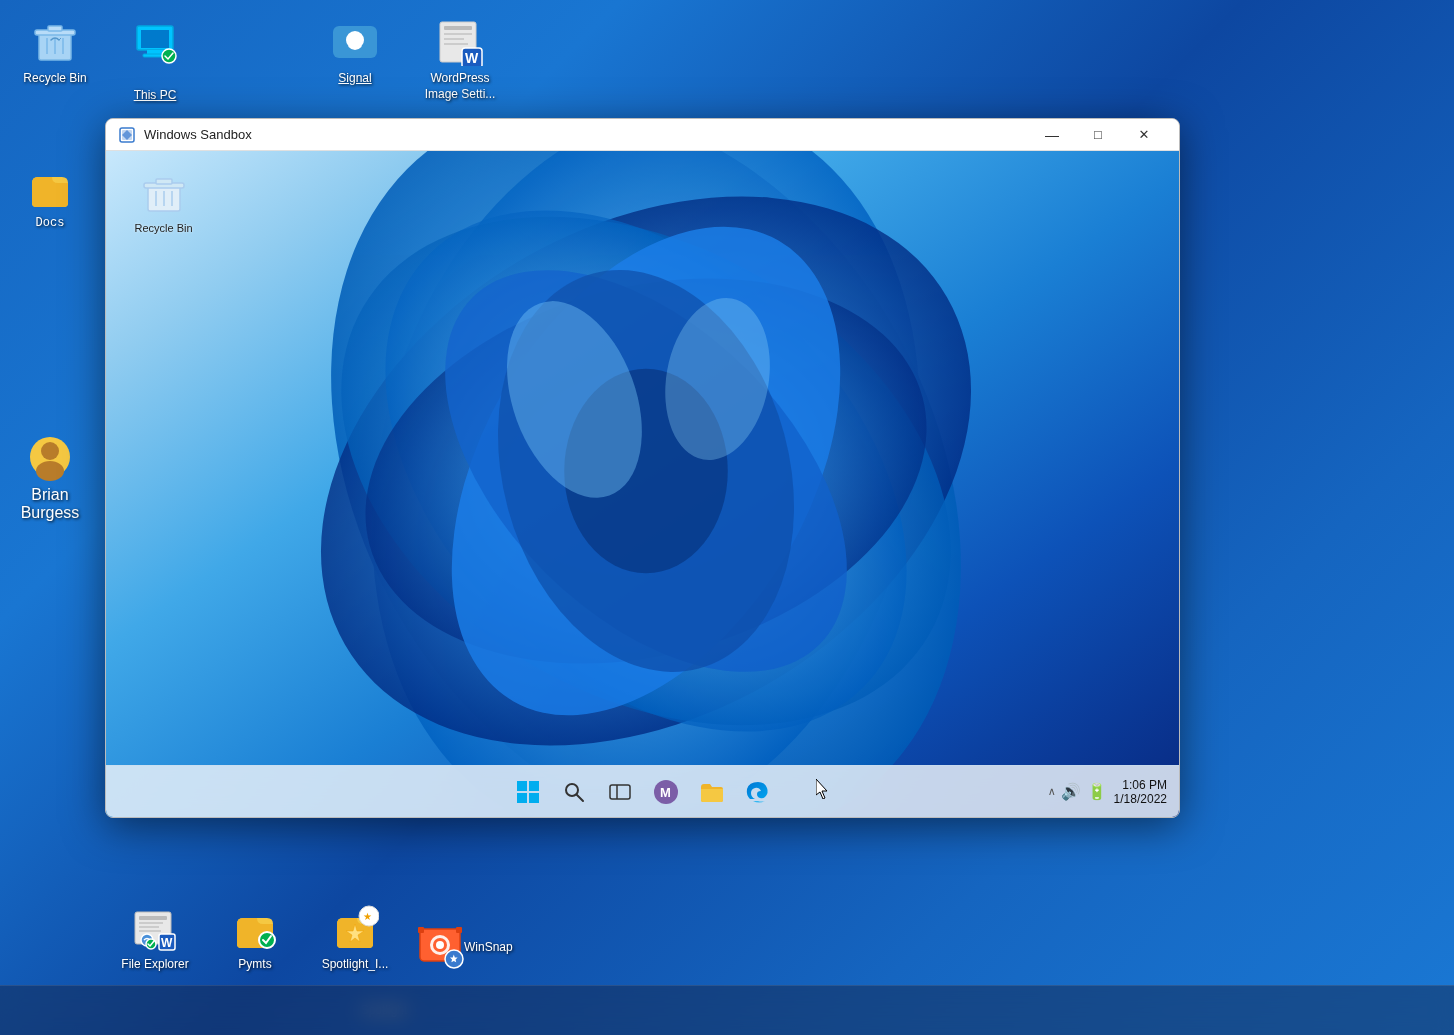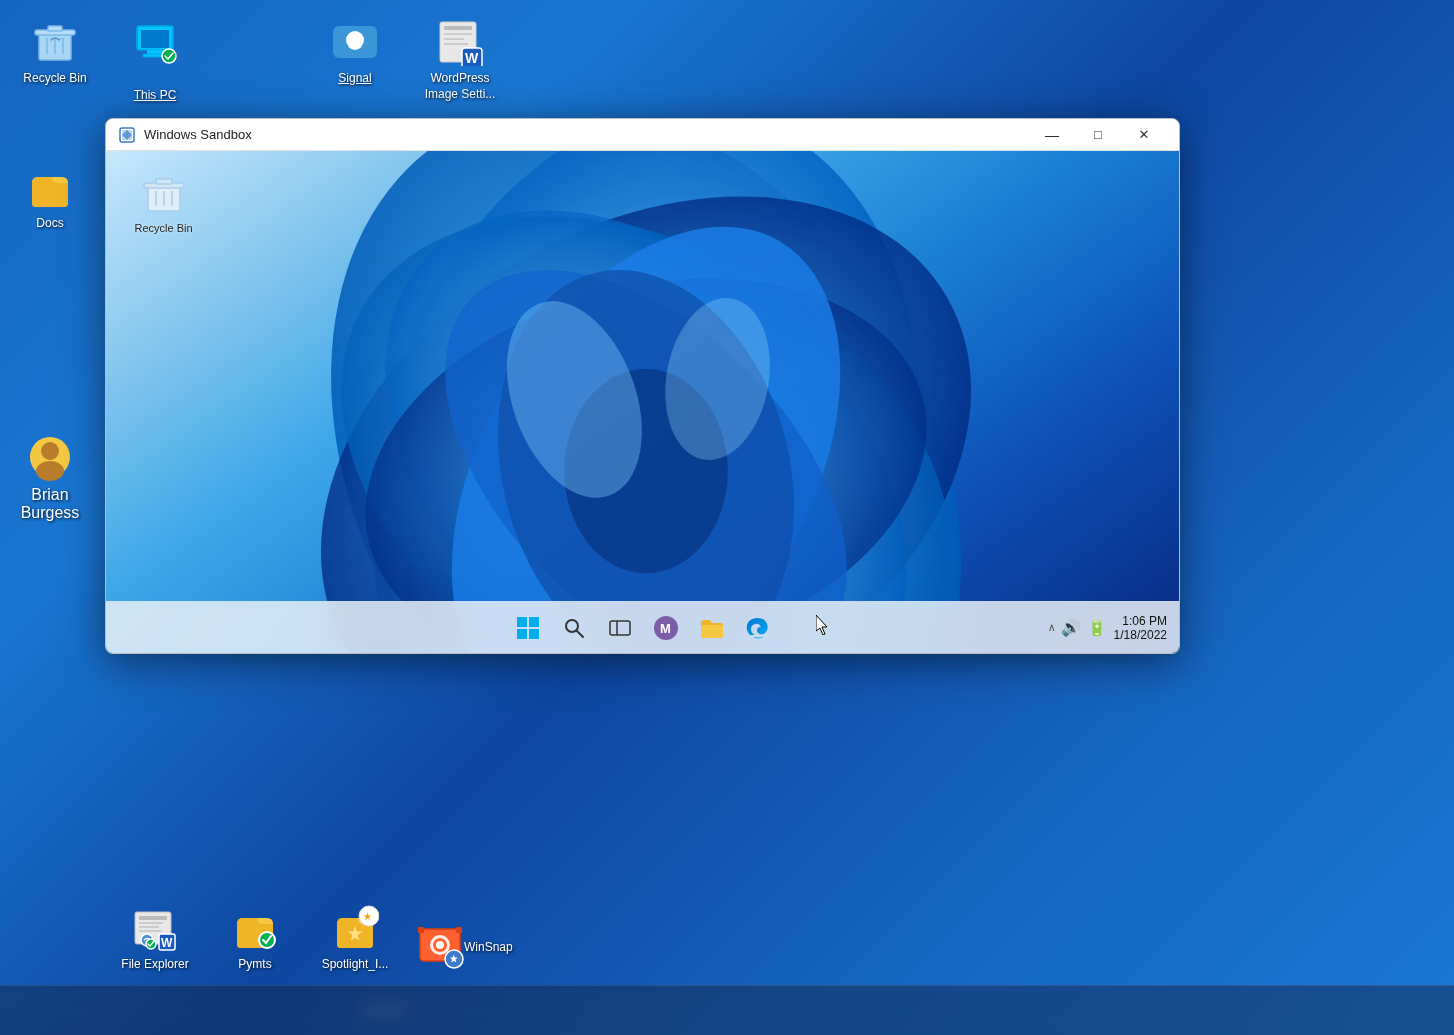--- a/index.html
+++ b/index.html
@@ -70,21 +70,21 @@
         <rect x="8" y="20" width="20" height="2" fill="#ccc"></rect>
         <rect x="8" y="25" width="24" height="2" fill="#ccc"></rect>
 
         <rect x="26" y="30" width="20" height="20" rx="3" fill="#1a5bbf" stroke="white" stroke-width="1.5"></rect>
         <text x="29" y="45" font-family="Arial" font-size="14" font-weight="bold" fill="white">W</text>
       </svg>
     </div>
     <span style="color:white;font-size:12px;text-align:center;text-shadow:1px 1px 3px rgba(0,0,0,0.9);margin-top:3px;line-height:1.3;">WordPress<br>Image Setti...</span>
   </div>
 
-  <div style="position:absolute;top:155px;left:5px;display:flex;flex-direction:column;align-items:center;width:90px;cursor:pointer;padding:6px;border-radius:4px;">
+  <div style="position:absolute;top:155px;left:5px;display:flex;flex-direction:column;align-items:center;width:90px;cursor:pointer;padding:6px;border-radius:4px;font-family:Liberation Mono, monospace;">
     <div style="width:52px;height:52px;display:flex;align-items:center;justify-content:center;">
       <svg width="48" height="48" viewBox="0 0 48 48">
         <path d="M6 20 Q6 14 12 14 L36 14 Q42 14 42 20 L42 40 Q42 44 38 44 L10 44 Q6 44 6 40 Z" fill="#f5c842"></path>
         <path d="M6 20 Q6 14 12 14 L26 14 Q26 20 32 20 L42 20 L42 40 Q42 44 38 44 L10 44 Q6 44 6 40 Z" fill="#f0b429"></path>
       </svg>
     </div>
     <span style="color:white;font-size:12px;text-align:center;text-shadow:1px 1px 3px rgba(0,0,0,0.9);margin-top:3px;">Docs</span>
   </div>
 
 
@@ -92,21 +92,21 @@
     <div style="width:52px;height:52px;display:flex;align-items:center;justify-content:center;">
       <svg width="48" height="48" viewBox="0 0 48 48">
         <rect x="4" y="4" width="40" height="40" rx="20" fill="#f5c842"></rect>
         <circle cx="24" cy="18" r="9" fill="#b87c2a"></circle>
         <ellipse cx="24" cy="38" rx="14" ry="10" fill="#b87c2a"></ellipse>
       </svg>
     </div>
     <span style="color:white;font-size:16px;text-align:center;text-shadow:1px 1px 3px rgba(0,0,0,0.9);margin-top:3px;">Brian Burgess</span>
   </div>
 
-  <div style="position:absolute;top:118px;left:105px;width:1075px;height:536px;background:#f0f0f0;border-radius:8px;box-shadow:0 8px 40px rgba(0,0,0,0.5);display:flex;flex-direction:column;overflow:hidden;border:1px solid #bbb;">
+  <div style="position:absolute;top:118px;left:105px;width:1075px;height:700px;background:#f0f0f0;border-radius:8px;box-shadow:0 8px 40px rgba(0,0,0,0.5);display:flex;flex-direction:column;overflow:hidden;border:1px solid #bbb;">
 
     <div style="display:flex;align-items:center;height:32px;background:white;padding:0 12px;flex-shrink:0;border-bottom:1px solid #e0e0e0;">
       <div style="width:18px;height:18px;margin-right:8px;display:flex;align-items:center;justify-content:center;">
         <svg width="16" height="16" viewBox="0 0 16 16">
           <rect x="1" y="1" width="14" height="14" rx="2" fill="none" stroke="#3a7bce" stroke-width="1.5"></rect>
           <rect x="3" y="3" width="10" height="10" rx="1" fill="#3a7bce" opacity="0.3"></rect>
           <path d="M3 8 L8 3 L13 8 L8 13 Z" fill="#3a7bce" opacity="0.7"></path>
         </svg>
       </div>
       <span style="font-size:13px;color:#222;flex:1;font-family:'Segoe UI',sans-serif;">Windows Sandbox</span>

